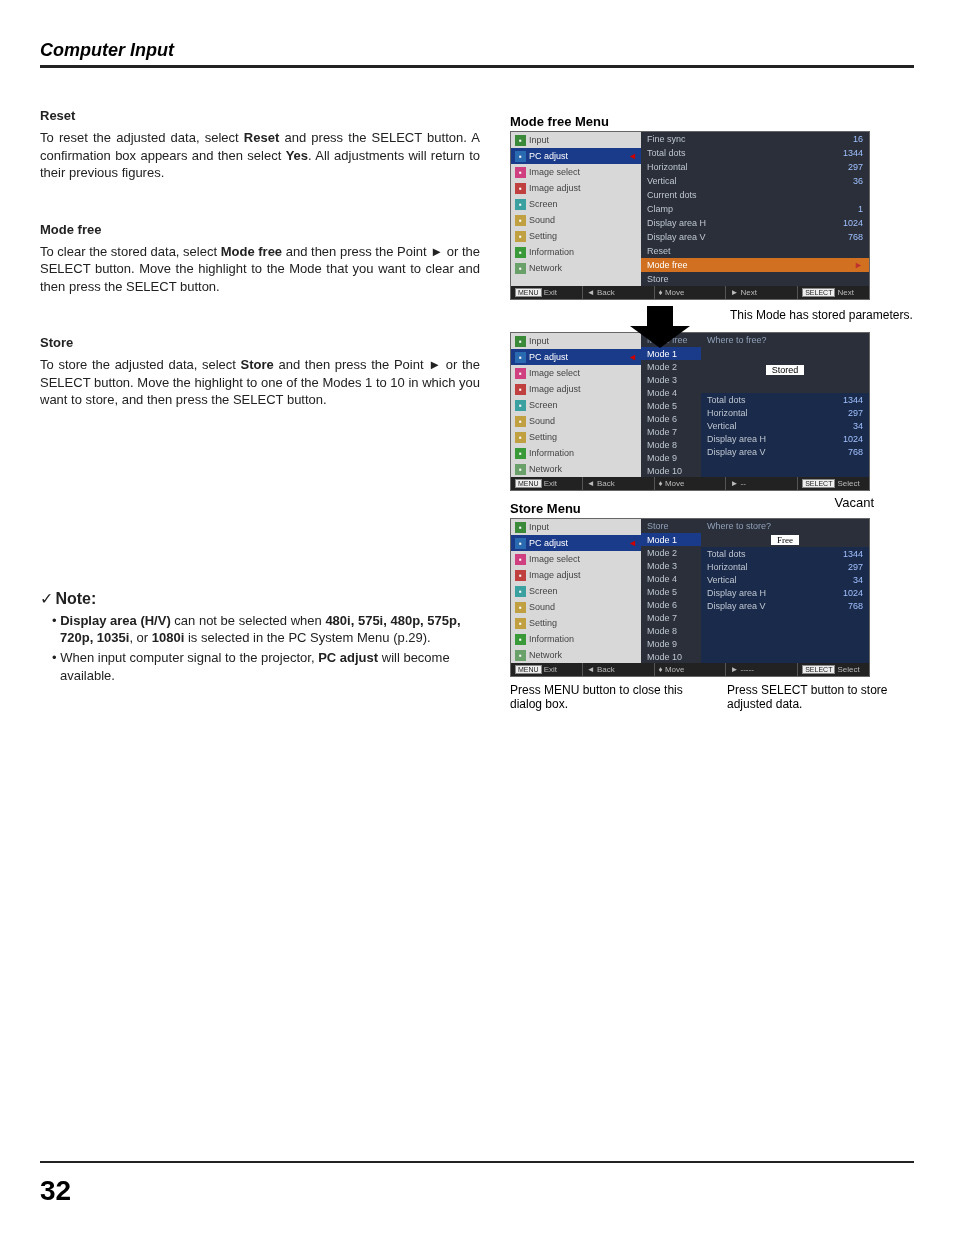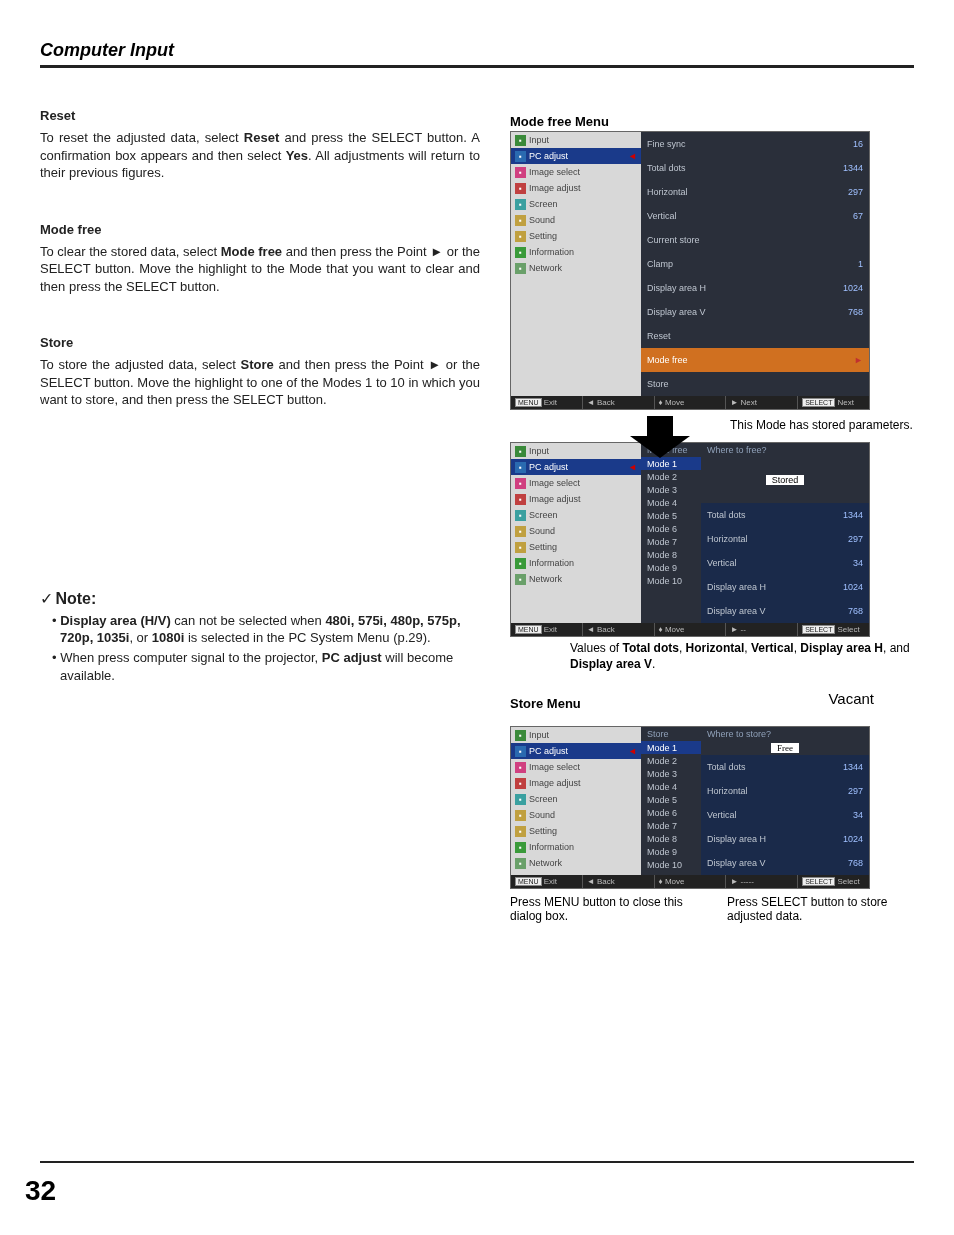--- a/index.html
+++ b/index.html
@@ -29,40 +29,40 @@
   .micon { width: 11px; height: 11px; display: inline-flex; align-items: center; justify-content: center; font-size: 8px; }
   .i-green { background: #3a8a3a; color: #fff; }
   .i-blue { background: #2a6ab0; color: #fff; }
   .i-red { background: #c04040; color: #fff; }
   .i-pink { background: #d04080; color: #fff; }
   .i-teal { background: #3aa0a0; color: #fff; }
   .i-yellow { background: #c0a040; color: #fff; }
   .i-info { background: #3a9a3a; color: #fff; }
   .i-net { background: #6aa06a; color: #fff; }
   .osd-right { flex: 1; background: #2a2f3a; }
-  .osd-right .row { display: flex; justify-content: space-between; padding: 12px 6px; height: 14px; align-items: center; }
+  .osd-right .row { display: flex; justify-content: space-between; padding: 2px 6px; height: 14px; align-items: center; }
   .osd-right .row.hl { background: #d07020; color: #fff; }
   .osd-right .row.hl2 { background: #1a3a8a; color: #fff; }
   .osd-right .row .val { color: #a0c0ff; }
   .osd-right .row .tri { color: #c03030; font-size: 9px; }
   .osd-right .top-strip { display:flex; justify-content:space-between; padding: 2px 6px; background:#2a2f3a; color:#8fa0b8; }
   .osd-right .top-strip .wb { background:#fff; color:#000; padding:0 6px; font-size:9px; }
   .osd-foot { display: flex; background: #222; color: #bbb; font-size: 8px; }
   .osd-foot div { flex: 1; padding: 2px 4px; border-right: 1px solid #555; }
   .osd-foot div:last-child { border-right: none; }
   .osd-foot .kb { display: inline-block; border: 1px solid #888; padding: 0 2px; margin-right: 2px; font-size: 7px; background: #eee; color: #222; }
   .arrow-big { position: relative; width: 60px; height: 40px; margin: 6px 0 6px 120px; }
   .arrow-big .stem { width: 26px; height: 20px; background: #000; margin: 0 auto; }
   .arrow-big .head { width: 0; height: 0; border-left: 30px solid transparent; border-right: 30px solid transparent; border-top: 22px solid #000; margin: 0 auto; }
   .caption { font-size: 12px; line-height: 1.3; margin: 4px 0 18px 60px; }
   .caption-right { text-align: left; margin-left: 220px; font-size: 12px; }
   .two-caps { display: flex; gap: 30px; margin-top: 6px; font-size: 12px; }
   .two-caps > div { flex: 1; }
-  .vacant-label { text-align: right; font-size: 15px; margin-right: 40px; margin-bottom: 19px; }
-  .page-num { position: absolute; bottom: 28px; left: 25px; font-size: 28px; font-weight: bold; }
+  .vacant-label { text-align: right; font-size: 13px; margin-right: 40px; margin-bottom: 6px; }
+  .page-num { position: absolute; bottom: 28px; left: 40px; font-size: 28px; font-weight: bold; }
   .foot-rule { position: absolute; bottom: 72px; left: 40px; right: 40px; height: 2px; background: #222; }
 </style>
 </head>
 <body>
 
 <div class="page">
   <div class="header-title">Computer Input</div>
 
   <div class="columns">
 
@@ -90,21 +90,21 @@
 
       <div style="height:140px"></div>
 
       <div class="section">
         <div class="note-head"><span class="check">✓</span><b>Note:</b></div>
         <ul class="note-list">
           <li>
             <b>Display area (H/V)</b><span> can not be selected when </span><b>480i, 575i, 480p, 575p, 720p, 1035i</b><span>, or </span><b>1080i</b><span> is selected in the PC System Menu (p.29).</span>
           </li>
           <li>
-            <span>When press computer signal to the projector, </span><b>PC adjust</b><span> will become available.</span>
+            <span>When input computer signal to the projector, </span><b>PC adjust</b><span> will become available.</span>
           </li>
         </ul>
       </div>
     </div>
 
     <div class="right-col">
       <div class="right-title">Mode free Menu</div>
 
       <div class="osd">
         <div class="osd-body">
@@ -155,24 +155,24 @@
               <div class="row">
                 <span>Total dots</span>
                 <span class="val">1344</span>
               </div>
               <div class="row">
                 <span>Horizontal</span>
                 <span class="val">297</span>
               </div>
               <div class="row">
                 <span>Vertical</span>
-                <span class="val">67</span>
-              </div>
-              <div class="row">
-                <span>Current store</span>
+                <span class="val">36</span>
+              </div>
+              <div class="row">
+                <span>Current dots</span>
                 <span class="val"></span>
               </div>
               <div class="row">
                 <span>Clamp</span>
                 <span class="val">1</span>
               </div>
               <div class="row">
                 <span>Display area H</span>
                 <span class="val">1024</span>
               </div>
@@ -302,23 +302,20 @@
         </div>
         <div class="osd-foot">
           <div><span class="kb">MENU</span><span>Exit</span></div>
           <div>◄ <span>Back</span></div>
           <div>♦ <span>Move</span></div>
           <div>► <span>--</span></div>
           <div><span class="kb">SELECT</span><span>Select</span></div>
         </div>
       </div>
 
-      <div class="caption">
-        <span>Values of </span><b>Total dots</b><span>, </span><b>Horizontal</b><span>, </span><b>Vertical</b><span>, </span><b>Display area H</b><span>, and </span><b>Display area V</b><span>.</span>
-      </div>
 
       <div style="display:flex; align-items:flex-start;">
         <div class="right-title" style="flex:1;">Store Menu</div>
         <div class="vacant-label">Vacant</div>
       </div>
 
       <div class="osd">
         <div class="osd-body">
           <div class="osd-left" id="menu-left-3">
               <div class="mitem">

